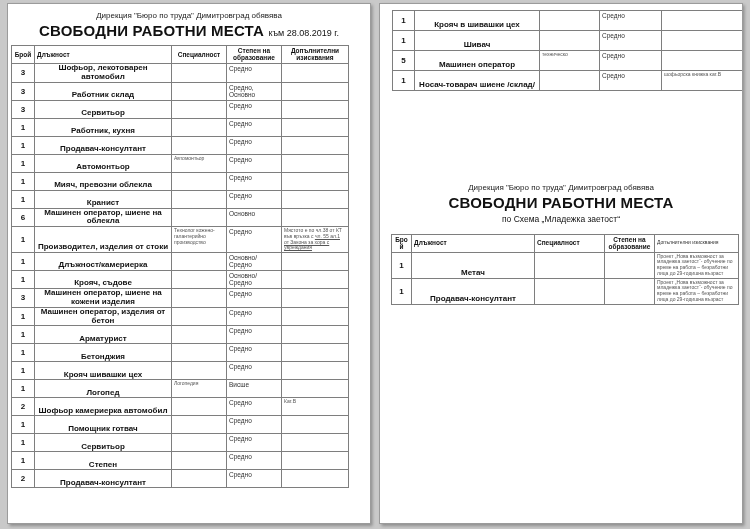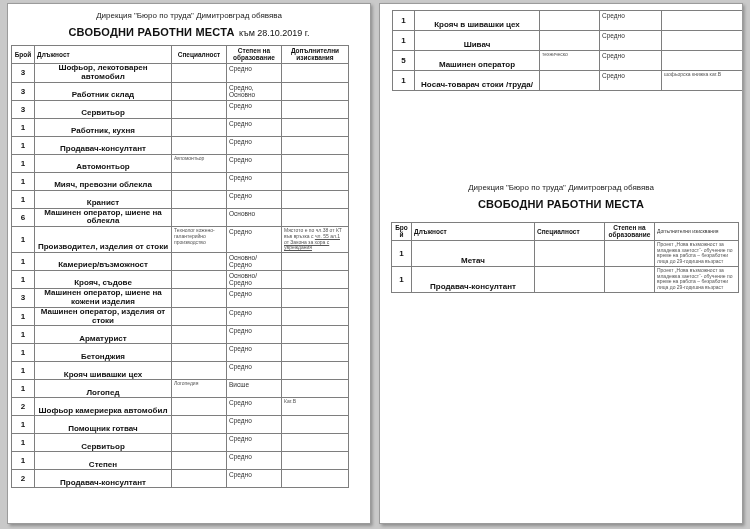--- a/index.html
+++ b/index.html
@@ -14,21 +14,21 @@
     position:absolute;top:3px;width:364px;height:521px;
     background:#fff;border:1px solid #9b9b9b;
     box-shadow:1.5px 2px 3px rgba(0,0,0,.3);
     box-sizing:border-box;overflow:hidden;
   }
   .page1{left:7px;}
   .page2{left:379px;}
 
   .doc-header{text-align:center;margin-top:7px;line-height:1.25;}
   .announcer{font-size:8px;color:#222;}
-  .title{font-size:11px;font-weight:bold;letter-spacing:.2px;}
+  .title{font-size:15px;font-weight:bold;letter-spacing:.2px;}
   .title-date{font-size:9px;font-weight:normal;}
   .subtitle{font-size:8.5px;margin-top:1px;}
 
   table.vac{border-collapse:collapse;table-layout:fixed;margin-top:4px;}
   table.vac td,table.vac th{
     border:1px solid #7e7e7e;box-sizing:border-box;
     overflow:hidden;word-wrap:break-word;
   }
   table.vac th{
     font-size:6.5px;font-weight:bold;text-align:center;
@@ -56,21 +56,21 @@
 </head>
 <body>
 
 <div class="canvas">
 
   <div class="page page1">
     <div class="doc-header">
       <div class="announcer">Дирекция "Бюро по труда" Димитровград  обявява</div>
       <div>
         <span class="title">СВОБОДНИ РАБОТНИ МЕСТА</span>
-        <span class="title-date">към 28.10.2019 г.</span>
+        <span class="title-date">към 28.08.2019 г.</span>
       </div>
     </div>
     <table class="vac t1">
       <colgroup>
         <col style="width:23px">
           <col style="width:137px">
           <col style="width:55px">
           <col style="width:55px">
           <col style="width:67px">
       </colgroup>
@@ -149,42 +149,42 @@
           </tr>
           <tr>
             <td class="cell-count">1</td>
             <td class="cell-pos">Производител, изделия от стоки</td>
             <td class="cell-tiny">Технолог кожено-галантерийно производство</td>
             <td class="cell-edu">Средно</td>
             <td class="cell-tiny">Мястото е по чл.38 от КТ във връзка с <span class="u">чл. 55 ал.1 от Закона за хора с увреждания</span></td>
           </tr>
           <tr>
             <td class="cell-count">1</td>
-            <td class="cell-pos">Камериер/възможност</td>
+            <td class="cell-pos">Длъжност/камериерка</td>
             <td class="cell-tiny"></td>
             <td class="cell-edu">Основно/Средно</td>
             <td class="cell-tiny"></td>
           </tr>
           <tr>
             <td class="cell-count">1</td>
             <td class="cell-pos">Крояч, съдове</td>
             <td class="cell-tiny"></td>
             <td class="cell-edu">Основно/Средно</td>
             <td class="cell-tiny"></td>
           </tr>
           <tr>
             <td class="cell-count">3</td>
             <td class="cell-pos">Машинен оператор, шиене на кожени изделия</td>
             <td class="cell-tiny"></td>
             <td class="cell-edu">Средно</td>
             <td class="cell-tiny"></td>
           </tr>
           <tr>
             <td class="cell-count">1</td>
-            <td class="cell-pos">Машинен оператор, изделия от стоки</td>
+            <td class="cell-pos">Машинен оператор, изделия от бетон</td>
             <td class="cell-tiny"></td>
             <td class="cell-edu">Средно</td>
             <td class="cell-tiny"></td>
           </tr>
           <tr>
             <td class="cell-count">1</td>
             <td class="cell-pos">Арматурист</td>
             <td class="cell-tiny"></td>
             <td class="cell-edu">Средно</td>
             <td class="cell-tiny"></td>
@@ -275,33 +275,34 @@
           </tr>
           <tr>
             <td class="cell-count">5</td>
             <td class="cell-pos">Машинен оператор</td>
             <td class="cell-tiny">техническо</td>
             <td class="cell-edu">Средно</td>
             <td class="cell-tiny"></td>
           </tr>
           <tr>
             <td class="cell-count">1</td>
-            <td class="cell-pos">Носач-товарач стоки /труда/</td>
+            <td class="cell-pos">Носач-товарач шиене /склад/</td>
             <td class="cell-tiny"></td>
             <td class="cell-edu">Средно</td>
             <td class="cell-tiny">шофьорска книжка кат.В</td>
           </tr>
         </tbody>
     </table>
 
     <div class="doc-header second-header">
       <div class="announcer">Дирекция "Бюро по труда" Димитровград  обявява</div>
       <div>
         <span class="title">СВОБОДНИ РАБОТНИ МЕСТА</span>
       </div>
+      <div class="subtitle">по Схема „Младежка заетост“</div>
     </div>
 
     <table class="vac t3">
       <colgroup>
         <col style="width:20px">
           <col style="width:123px">
           <col style="width:70px">
           <col style="width:50px">
           <col style="width:84px">
       </colgroup>

